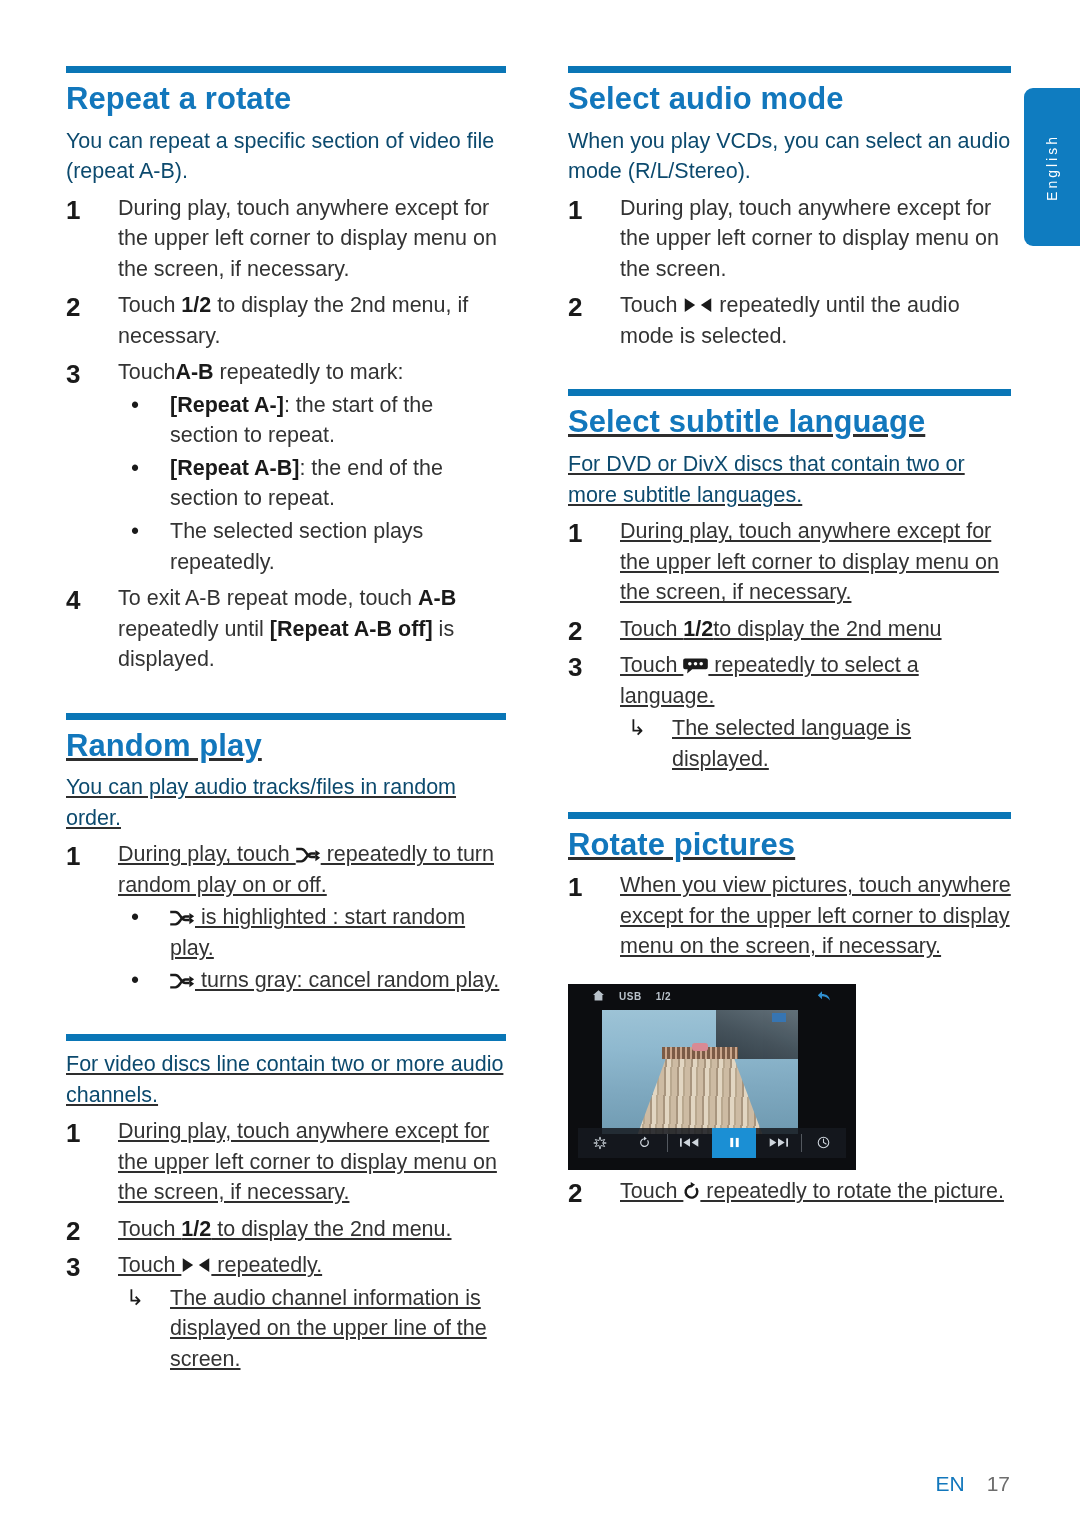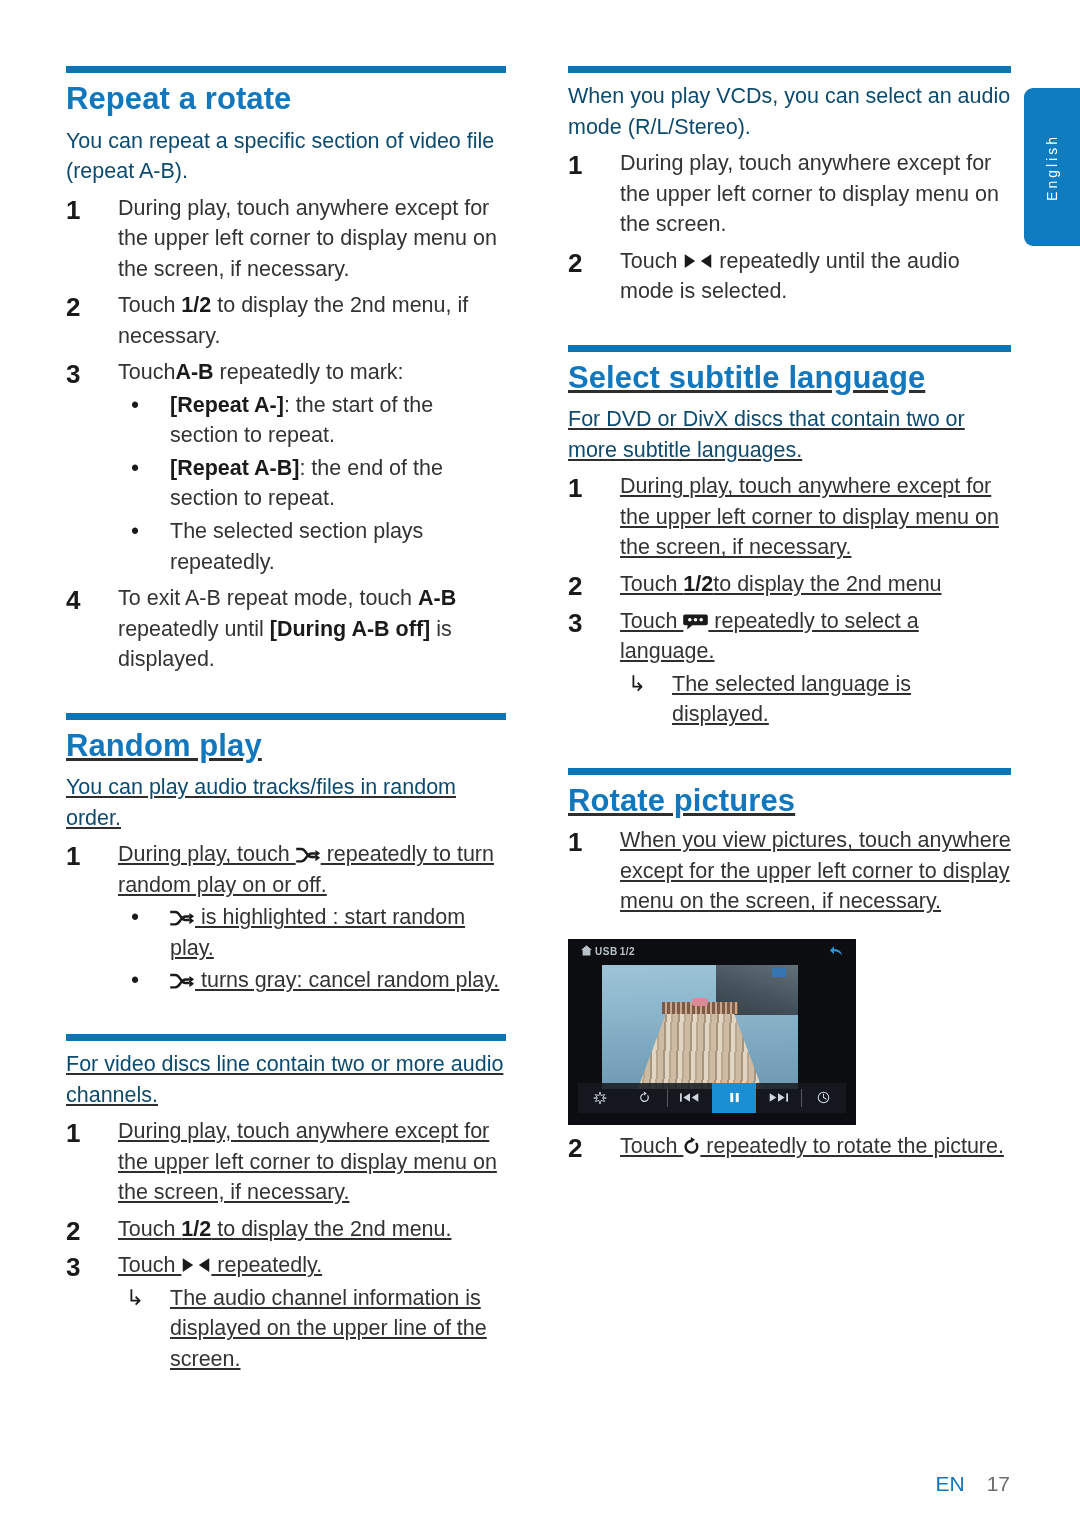--- a/index.html
+++ b/index.html
@@ -130,22 +130,22 @@
     position:absolute; right:0; top:0; width:42%; height:40%;
     background:linear-gradient(200deg,#5e6a72 0%,#3f4a52 55%,#2d363d 100%);
     opacity:.92;
   }
   .device .shore-accent {
     position:absolute; right:14%; top:7%;
     width:14px;height:9px;background:#2f6fb0;
   }
   .device .topbar {
     position:absolute; left:0; top:0; right:0; height:26px;
-    display:flex; align-items:center; gap:2px;
-    padding:0 12px;
+    display:flex; align-items:center; gap:14px;
+    padding:0 24px;
     color:#c9cfd6;
     font-size:10px;
     background:linear-gradient(180deg,rgba(12,13,16,.98),rgba(12,13,16,.80));
   }
   .device .topbar .t-label { letter-spacing:.5px; font-weight:bold; color:#b9c2ca; }
   .device .topbar .spacer { flex:1; }
   .device .botbar {
     position:absolute; left:10px; right:10px; bottom:12px; height:30px;
     display:flex; align-items:center;
     background:rgba(22,26,32,.86);
@@ -197,21 +197,21 @@
         <h2 class="heading">Repeat a rotate</h2>
         <p class="intro">You can repeat a specific section of video file (repeat A-B).</p>
         <ol class="steps">
           <li><span class="num">1</span><span>During play, touch anywhere except for the upper left corner to display menu on the screen, if necessary.</span></li>
           <li><span class="num">2</span><span>Touch <b>1/2</b> to display the 2nd menu, if necessary.</span></li>
           <li><span class="num">3</span><span>Touch<b>A-B</b> repeatedly to mark:</span><ul class="sub in-step">
               <li><span class="mark dot">•</span><span><b>[Repeat A-]</b>: the start of the section to repeat.</span></li>
               <li><span class="mark dot">•</span><span><b>[Repeat A-B]</b>: the end of the section to repeat.</span></li>
               <li><span class="mark dot">•</span><span>The selected section plays repeatedly.</span></li>
             </ul></li>
-          <li><span class="num">4</span><span>To exit A-B repeat mode, touch <b>A-B</b> repeatedly until <b>[During A-B off]</b> is displayed.</span></li>
+          <li><span class="num">4</span><span>To exit A-B repeat mode, touch <b>A-B</b> repeatedly until <b>[Repeat A-B off]</b> is displayed.</span></li>
         </ol>
       </div>
       <div class="section">
         <div class="rule"></div>
         <h2 class="heading">Random play</h2>
         <p class="intro">You can play audio tracks/files in random order.</p>
         <ol class="steps">
           <li><span class="num">1</span><span>During play, touch <svg class="ico ico-shuffle" viewBox="0 0 26 18">
                 <path d="M0 2.2h5.4c2.6 0 3.6 1.6 5.3 4.2 1.7 2.6 2.8 4.2 5.4 4.2h4.4" stroke="#1a1a1a" stroke-width="2.6" fill="none"></path>
                 <path d="M0 15.2h5.4c2.6 0 3.6-1.6 5.3-4.2 1.7-2.6 2.8-4.2 5.4-4.2h4.4" stroke="#1a1a1a" stroke-width="2.6" fill="none"></path>
@@ -245,20 +245,21 @@
               </svg> repeatedly.</span><ul class="sub in-step">
               <li><span class="mark">↳</span><span>The audio channel information is displayed on the upper line of the screen.</span></li>
             </ul></li>
         </ol>
       </div>
     </div>
 
   <div class="col col-right" id="right-col">
       <div class="section">
         <div class="rule"></div>
+        <h2 class="heading">Select audio mode</h2>
         <p class="intro">When you play VCDs, you can select an audio mode (R/L/Stereo).</p>
         <ol class="steps">
           <li><span class="num">1</span><span>During play, touch anywhere except for the upper left corner to display menu on the screen.</span></li>
           <li><span class="num">2</span><span>Touch <svg class="ico ico-audio" viewBox="0 0 30 18">
                 <path d="M1 1.2l11 7.3-11 7.3z" fill="#1a1a1a"></path>
                 <path d="M29 1.2l-11 7.3 11 7.3z" fill="#1a1a1a"></path>
               </svg> repeatedly until the audio mode is selected.</span></li>
         </ol>
       </div>
       <div class="section">

